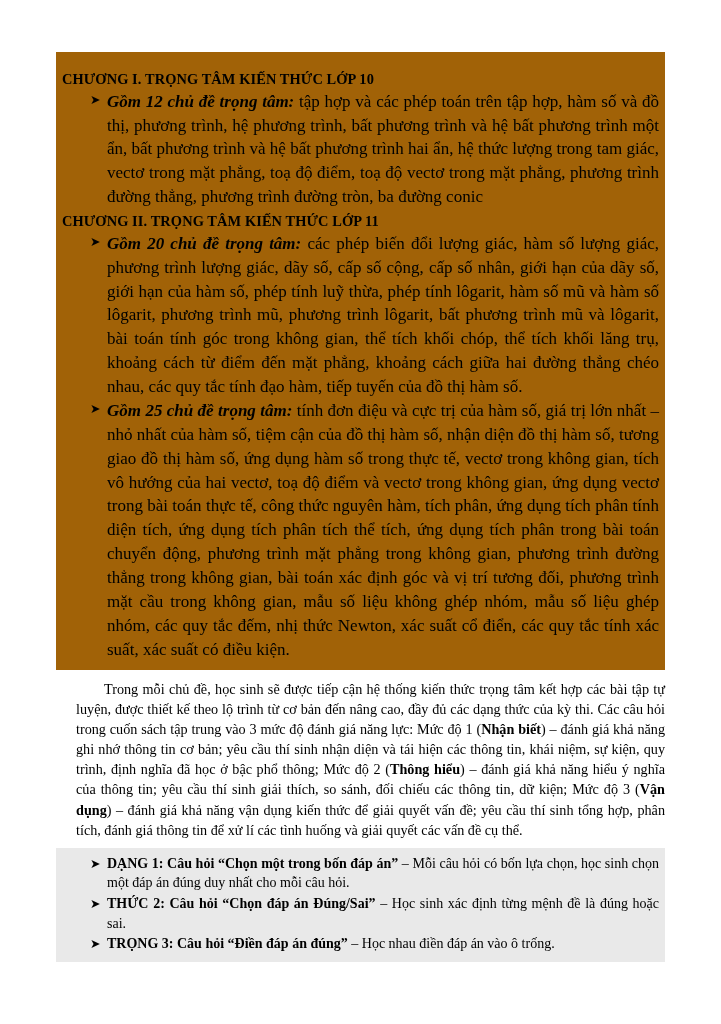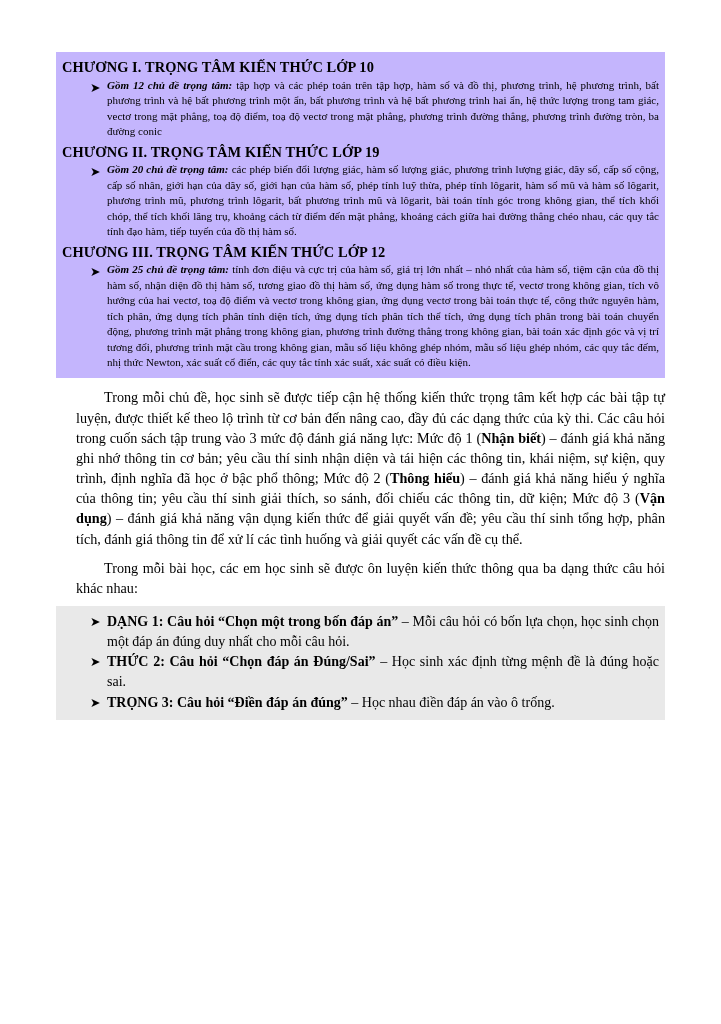--- a/index.html
+++ b/index.html
@@ -15,22 +15,22 @@
     overflow: hidden;
   }
   .page {
     position: relative;
     width: 721px;
     height: 1024px;
     box-sizing: border-box;
     padding: 52px 56px 20px 56px;
   }
   .green-block {
-    background: #c4b5fd;
-    padding: 6px 6px 8px 6px;
+    background: #a16207;
+    padding: 18px 6px 8px 6px;
     box-sizing: border-box;
   }
   .grey-block {
     background: #e9e9e9;
     padding: 6px 6px 8px 6px;
     box-sizing: border-box;
     margin-top: 8px;
   }
   h2.chapter {
     font-size: 14.4px;
@@ -53,21 +53,21 @@
   .bullet-marker {
     flex: 0 0 auto;
     width: 17px;
     font-size: 12.5px;
     line-height: 1.40;
     padding-top: 1px;
     font-family: "DejaVu Sans", sans-serif;
   }
   .bullet-text {
     flex: 1 1 auto;
-    font-size: 11px;
+    font-size: 17px;
     line-height: 1.405;
     text-align: justify;
     text-justify: inter-word;
   }
   .bullet-text .lead {
     font-weight: bold;
     font-style: italic;
   }
   .para {
     font-size: 14.2px;
@@ -109,37 +109,35 @@
 <div class="page">
 
   <div class="green-block">
 
     <h2 class="chapter">CHƯƠNG I. TRỌNG TÂM KIẾN THỨC LỚP 10</h2>
     <div class="bullet-row">
       <span class="bullet-marker">➤</span>
       <span class="bullet-text"><span class="lead">Gồm 12 chủ đề trọng tâm:</span><span> tập hợp và các phép toán trên tập hợp, hàm số và đồ thị, phương trình, hệ phương trình, bất phương trình và hệ bất phương trình một ẩn, bất phương trình và hệ bất phương trình hai ẩn, hệ thức lượng trong tam giác, vectơ trong mặt phẳng, toạ độ điểm, toạ độ vectơ trong mặt phẳng, phương trình đường thẳng, phương trình đường tròn, ba đường conic</span></span>
     </div>
 
-    <h2 class="chapter second">CHƯƠNG II. TRỌNG TÂM KIẾN THỨC LỚP 19</h2>
+    <h2 class="chapter second">CHƯƠNG II. TRỌNG TÂM KIẾN THỨC LỚP 11</h2>
     <div class="bullet-row">
       <span class="bullet-marker">➤</span>
       <span class="bullet-text"><span class="lead">Gồm 20 chủ đề trọng tâm:</span><span> các phép biến đổi lượng giác, hàm số lượng giác, phương trình lượng giác, dãy số, cấp số cộng, cấp số nhân, giới hạn của dãy số, giới hạn của hàm số, phép tính luỹ thừa, phép tính lôgarit, hàm số mũ và hàm số lôgarit, phương trình mũ, phương trình lôgarit, bất phương trình mũ và lôgarit, bài toán tính góc trong không gian, thể tích khối chóp, thể tích khối lăng trụ, khoảng cách từ điểm đến mặt phẳng, khoảng cách giữa hai đường thẳng chéo nhau, các quy tắc tính đạo hàm, tiếp tuyến của đồ thị hàm số.</span></span>
     </div>
 
-    <h2 class="chapter third">CHƯƠNG III. TRỌNG TÂM KIẾN THỨC LỚP 12</h2>
     <div class="bullet-row">
       <span class="bullet-marker">➤</span>
       <span class="bullet-text"><span class="lead">Gồm 25 chủ đề trọng tâm:</span><span> tính đơn điệu và cực trị của hàm số, giá trị lớn nhất – nhỏ nhất của hàm số, tiệm cận của đồ thị hàm số, nhận diện đồ thị hàm số, tương giao đồ thị hàm số, ứng dụng hàm số trong thực tế, vectơ trong không gian, tích vô hướng của hai vectơ, toạ độ điểm và vectơ trong không gian, ứng dụng vectơ trong bài toán thực tế, công thức nguyên hàm, tích phân, ứng dụng tích phân tính diện tích, ứng dụng tích phân tích thể tích, ứng dụng tích phân trong bài toán chuyển động, phương trình mặt phẳng trong không gian, phương trình đường thẳng trong không gian, bài toán xác định góc và vị trí tương đối, phương trình mặt cầu trong không gian, mẫu số liệu không ghép nhóm, mẫu số liệu ghép nhóm, các quy tắc đếm, nhị thức Newton, xác suất cổ điển, các quy tắc tính xác suất, xác suất có điều kiện.</span></span>
     </div>
 
   </div>
 
   <div class="para-wrap">
     <p class="para" id="para-0"><span>Trong mỗi chủ đề, học sinh sẽ được tiếp cận hệ thống kiến thức trọng tâm kết hợp các bài tập tự luyện, được thiết kế theo lộ trình từ cơ bản đến nâng cao, đầy đủ các dạng thức của kỳ thi. Các câu hỏi trong cuốn sách tập trung vào 3 mức độ đánh giá năng lực: Mức độ 1 (</span><b>Nhận biết</b><span>) – đánh giá khả năng ghi nhớ thông tin cơ bản; yêu cầu thí sinh nhận diện và tái hiện các thông tin, khái niệm, sự kiện, quy trình, định nghĩa đã học ở bậc phổ thông; Mức độ 2 (</span><b>Thông hiểu</b><span>) – đánh giá khả năng hiểu ý nghĩa của thông tin; yêu cầu thí sinh giải thích, so sánh, đối chiếu các thông tin, dữ kiện; Mức độ 3 (</span><b>Vận dụng</b><span>) – đánh giá khả năng vận dụng kiến thức để giải quyết vấn đề; yêu cầu thí sinh tổng hợp, phân tích, đánh giá thông tin để xử lí các tình huống và giải quyết các vấn đề cụ thể.</span></p>
-    <p class="para spaced" id="para-1"><span>Trong mỗi bài học, các em học sinh sẽ được ôn luyện kiến thức thông qua ba dạng thức câu hỏi khác nhau:</span></p>
   </div>
 
   <div class="grey-block">
     <div class="dang-row">
       <span class="bullet-marker">➤</span>
       <span class="dang-text"><span class="lead">DẠNG 1: Câu hỏi “Chọn một trong bốn đáp án”</span><span> – Mỗi câu hỏi có bốn lựa chọn, học sinh chọn một đáp án đúng duy nhất cho mỗi câu hỏi.</span></span>
     </div>
     <div class="dang-row">
       <span class="bullet-marker">➤</span>
       <span class="dang-text"><span class="lead">THỨC 2: Câu hỏi “Chọn đáp án Đúng/Sai”</span><span> – Học sinh xác định từng mệnh đề là đúng hoặc sai.</span></span>

